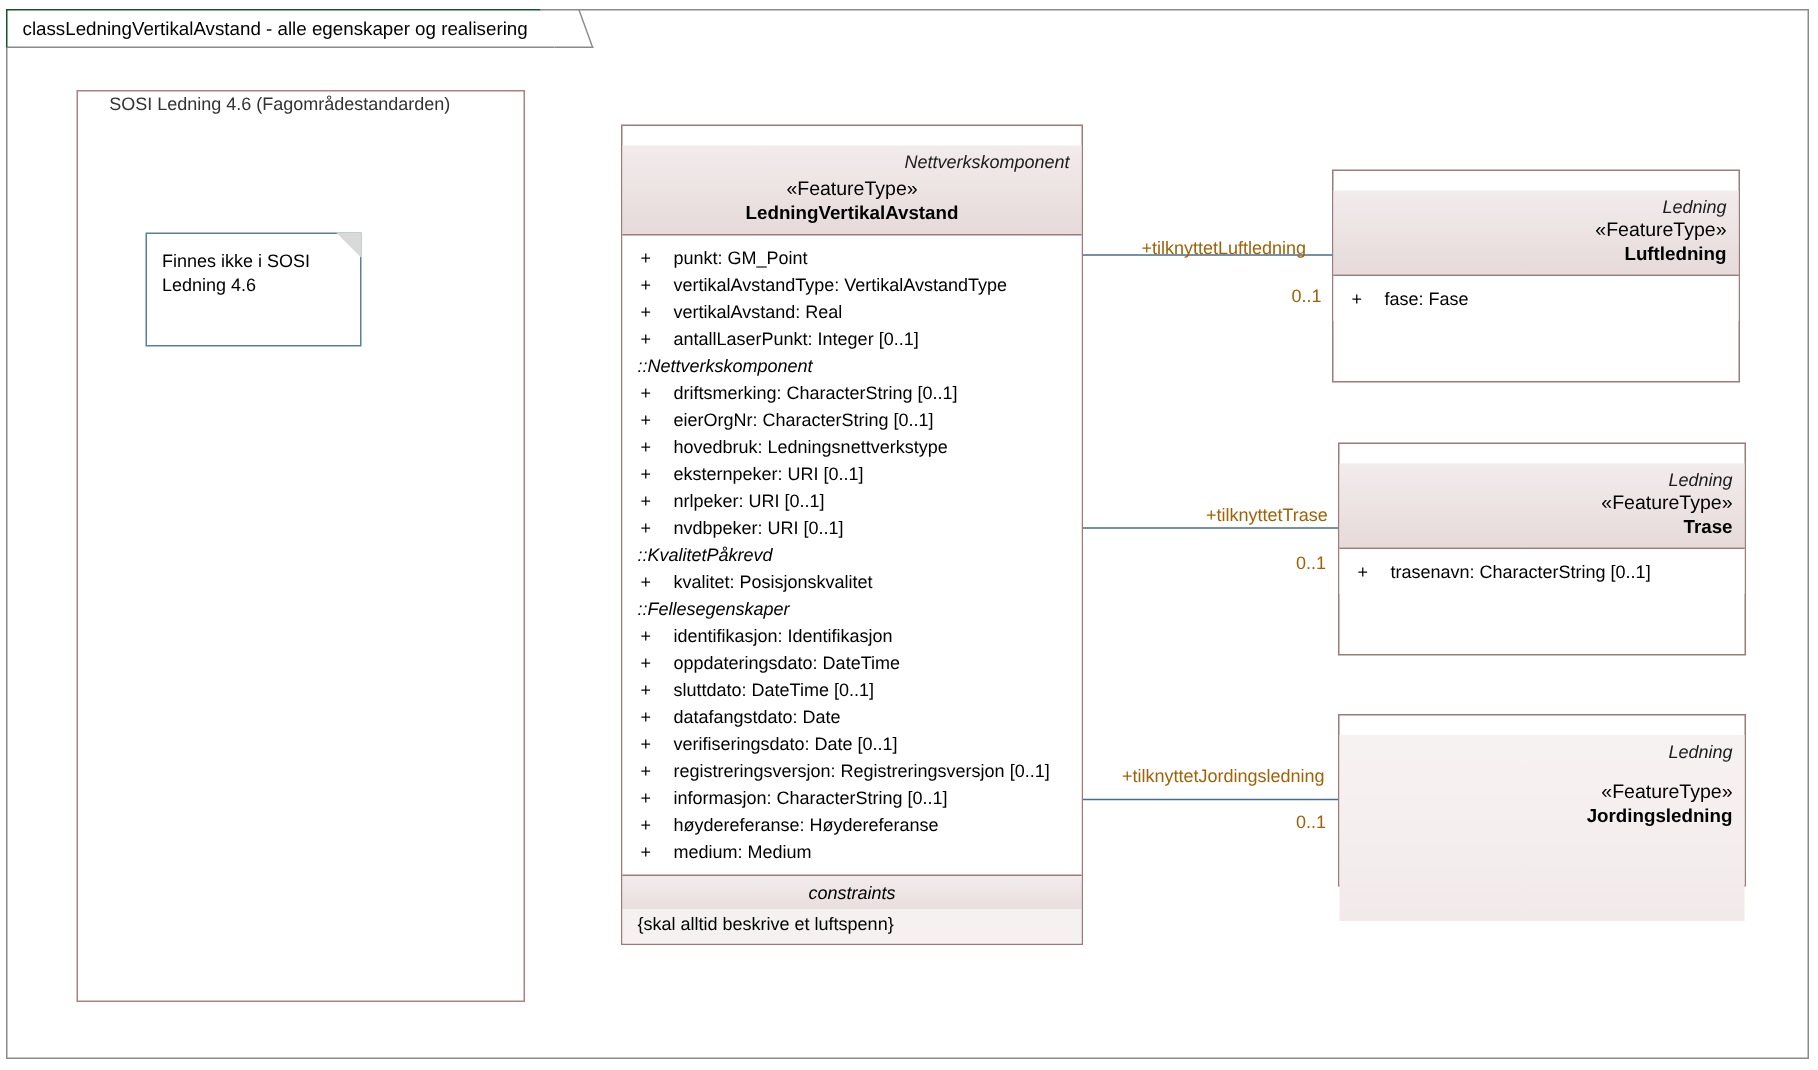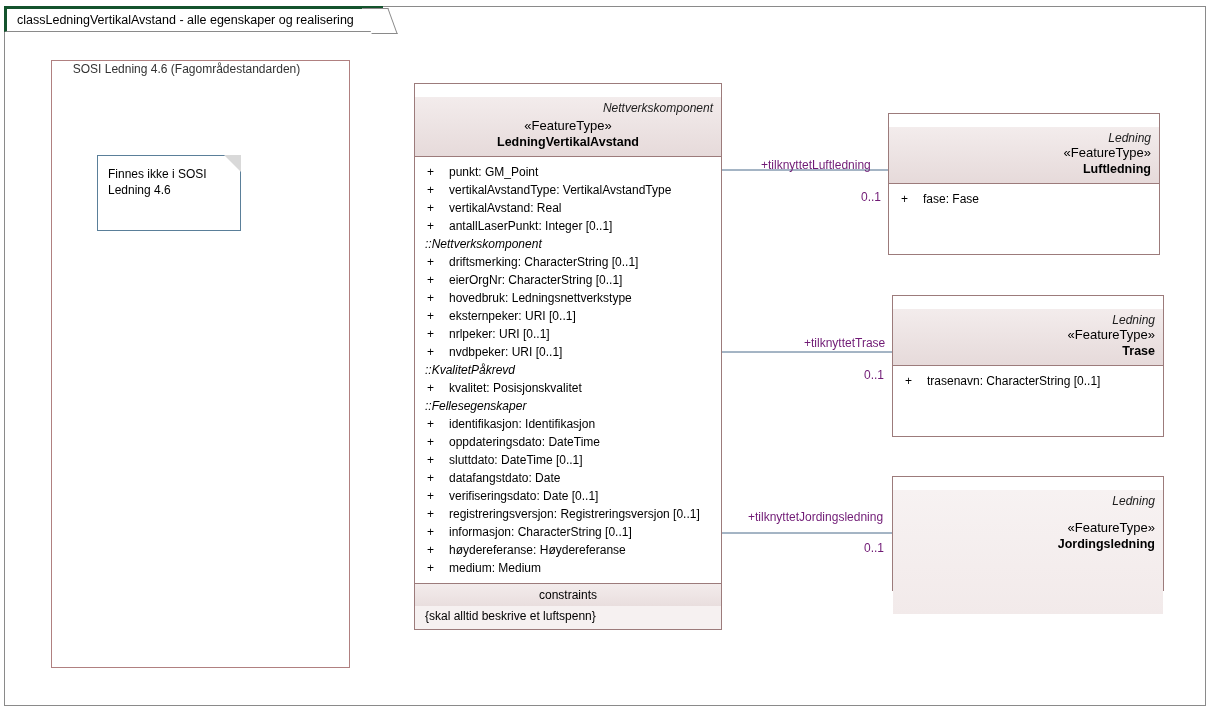--- a/index.html
+++ b/index.html
@@ -33,21 +33,21 @@
   .title-tab {
     position: absolute;
     left: 4px;
     top: 6px;
     height: 26px;
     box-sizing: border-box;
     padding: 0 26px 0 10px;
     display: flex;
     align-items: center;
     background: #ffffff;
-    border: 3px solid #14532d;
+    border: 1px solid #14532d;
     border-bottom: 1px solid #8a8a8a;
     font-size: 12.5px;
     white-space: nowrap;
     z-index: 5;
   }
   .title-tab .tab-skew {
     position: absolute;
     right: -13px;
     top: -1px;
     width: 26px;
@@ -159,20 +159,21 @@
     font-style: italic;
     font-size: 12px;
     line-height: 18px;
     padding-left: 10px;
     white-space: nowrap;
   }
   .uml-constraint-head {
     border-top: 1px solid #9c7b7b;
     background: linear-gradient(to bottom, #f3ecec 0%, #e9dede 100%);
     text-align: center;
+    font-style: italic;
     font-size: 12px;
     padding: 4px 0 4px 0;
   }
   .uml-constraint-body {
     font-size: 12px;
     padding: 3px 0 6px 10px;
     background: #f6f1f1;
   }
   
   .uml-right .uml-body { padding-top: 6px; padding-bottom: 6px; }
@@ -183,21 +184,21 @@
     position: absolute;
     left: 0;
     top: 0;
     width: 1212px;
     height: 713px;
     pointer-events: none;
   }
   .conn-label {
     position: absolute;
     font-size: 12px;
-    color: #701a75;
+    color: #a16207;
     white-space: nowrap;
   }
 </style>
 </head>
 <body>
 
 <div id="canvas">
 
   <div class="diagram-frame"></div>
 

